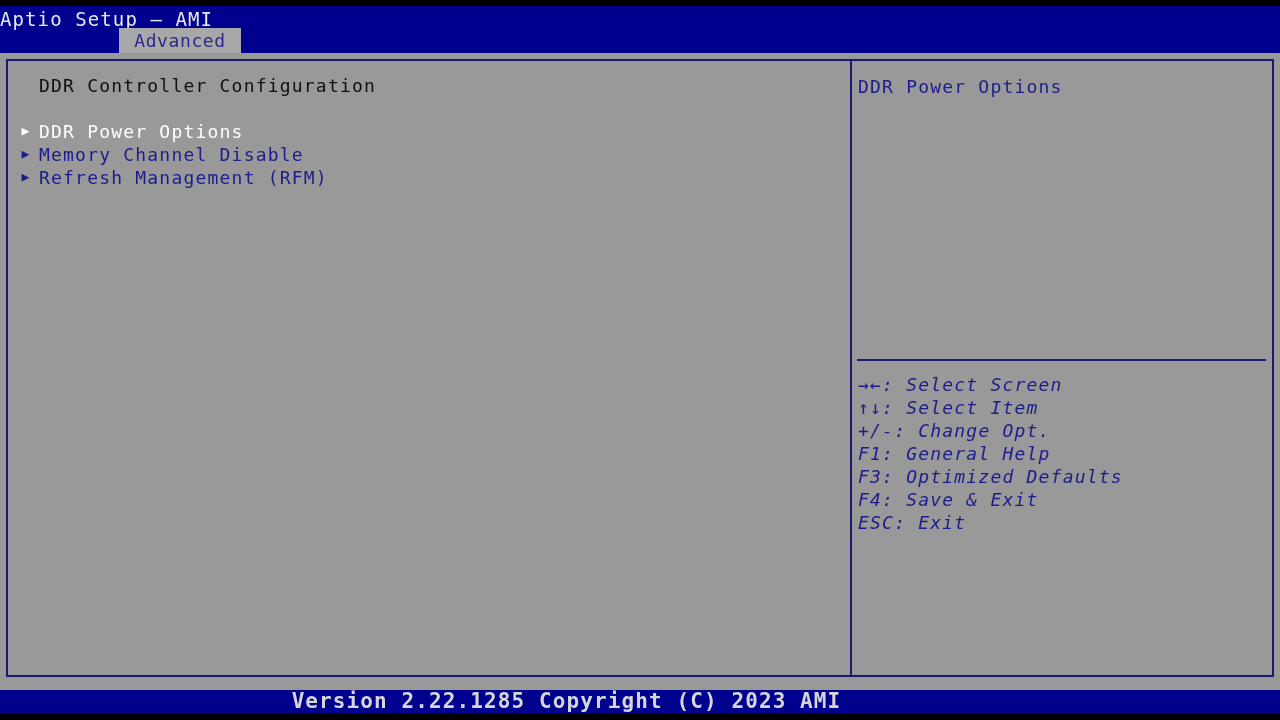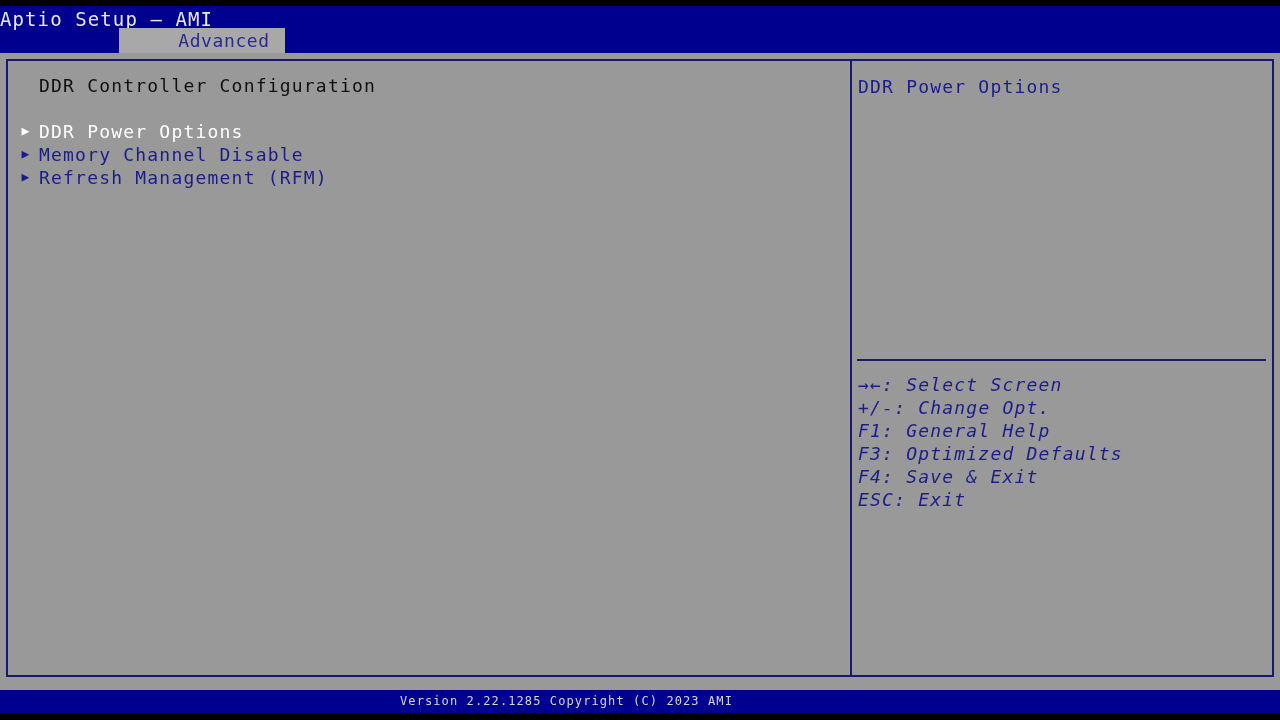--- a/index.html
+++ b/index.html
@@ -48,21 +48,20 @@
     position: absolute;
     left: 119px; top: 28px;
     width: 122px; height: 25px;
     background: #a8a8a8;
     color: #2a2a8c;
     font-size: 18px;
     line-height: 25px;
     text-align: center;
     letter-spacing: 0.6px;
     white-space: pre;
-    padding-left: 44px;
   }
 
   
   .body-area {
     position: absolute;
     left: 0; top: 53px;
     width: 1280px; height: 637px;
     background: #999999;
   }
 
@@ -180,23 +179,24 @@
     background: #00008f;
   }
   .footer-text {
     position: absolute;
     left: 0; top: 690px;
     width: 1133px;
     height: 23px;
     line-height: 23px;
     text-align: center;
     color: #d6d6d6;
-    font-size: 12px;
+    font-size: 21px;
     letter-spacing: 1.1px;
     white-space: pre;
+    font-weight: bold;
   }
   .bottom-black {
     position: absolute;
     left: 0; top: 713px;
     width: 1280px; height: 7px;
     background: #000000;
   }
 </style>
 </head>
 <body>
@@ -237,20 +237,21 @@
     </div>
   </div>
 
   <div class="right-panel">
     <div class="help-text">DDR Power Options</div>
     <div class="hr"></div>
     <div class="legend">
 
       <div class="legend-row"><span>→←</span><span>: Select Screen</span></div>
 
+      <div class="legend-row"><span>↑↓</span><span>: Select Item</span></div>
 
 
       <div class="legend-row"><span>+/-</span><span>: Change Opt.</span></div>
 
       <div class="legend-row"><span>F1</span><span>: General Help</span></div>
 
 
       <div class="legend-row"><span>F3</span><span>: Optimized Defaults</span></div>
 
       <div class="legend-row"><span>F4</span><span>: Save &amp; Exit</span></div>

